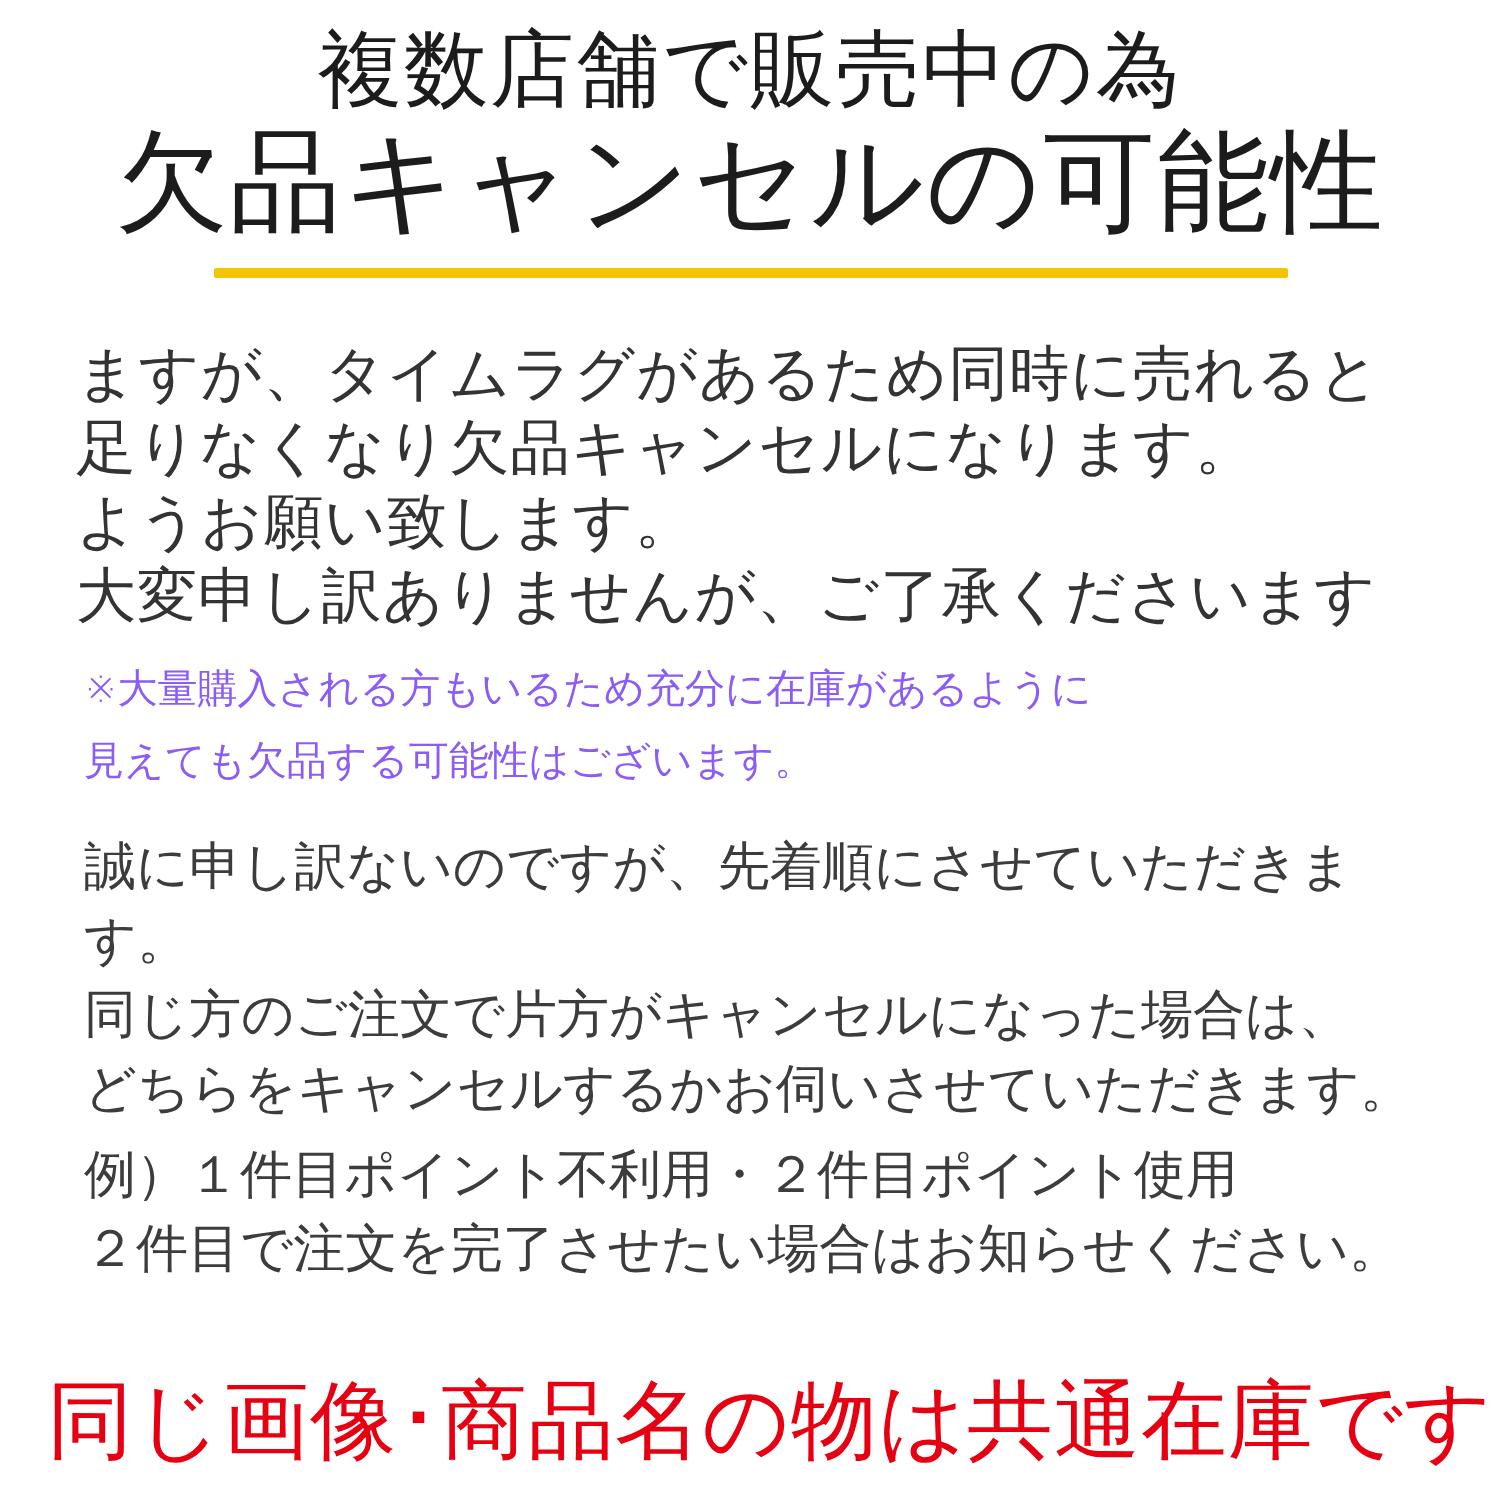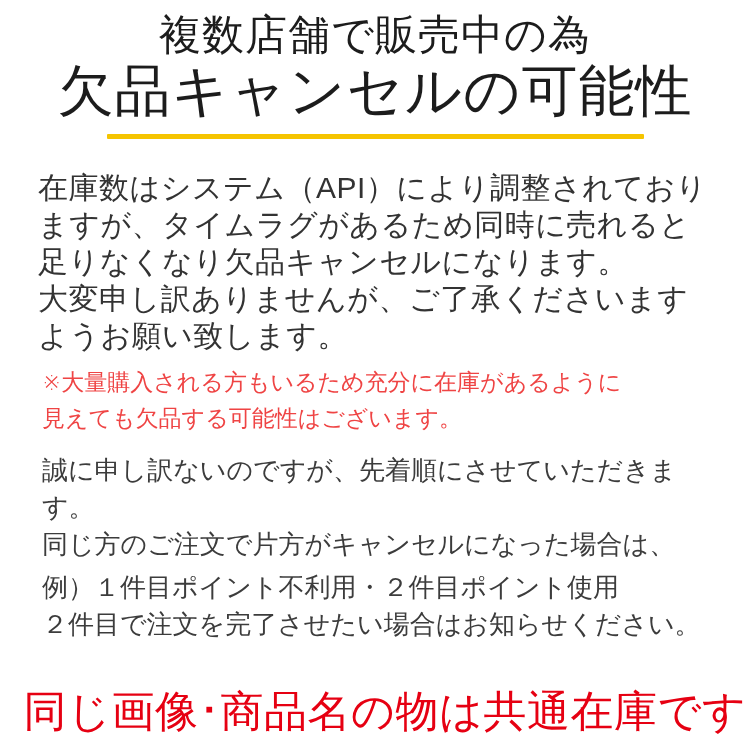--- a/index.html
+++ b/index.html
@@ -47,24 +47,24 @@
     margin-right: 24px;
   }
   .para-inventory {
     margin-top: 30px;
     font-size: 30px;
     line-height: 37px;
     letter-spacing: 0.5px;
   }
   .para-note {
     margin-top: 10px;
-    font-size: 23px;
+    font-size: 20px;
     line-height: 36px;
     margin-left: 42px;
-    color: #ef4444;
+    color: #8b5cf6;
   }
   .para-firstcome {
     margin-top: 16px;
     font-size: 26px;
     line-height: 37px;
     margin-left: 42px;
     color: #3c3c3c;
   }
   .para-example {
     margin-top: 6px;
@@ -93,35 +93,35 @@
 
   <div class="title-block">
     <div class="title-line1">複数店舗で販売中の為</div>
     <div class="title-line2">欠品キャンセルの可能性</div>
     <div class="title-underline" style="background: rgb(245, 196, 0);"></div>
   </div>
 
   <div class="body-text">
 
     <div class="para para-inventory">
-      <div>在庫数はシステム（API）により調整されており</div>
       <div>ますが、タイムラグがあるため同時に売れると</div>
       <div>足りなくなり欠品キャンセルになります。</div>
+      <div>ようお願い致します。</div>
       <div>大変申し訳ありませんが、ご了承くださいます</div>
-      <div>ようお願い致します。</div>
     </div>
 
     <div class="para para-note">
       <div>※大量購入される方もいるため充分に在庫があるように</div>
       <div>見えても欠品する可能性はございます。</div>
     </div>
 
     <div class="para para-firstcome">
       <div>誠に申し訳ないのですが、先着順にさせていただきます。</div>
       <div>同じ方のご注文で片方がキャンセルになった場合は、</div>
+      <div>どちらをキャンセルするかお伺いさせていただきます。</div>
     </div>
 
     <div class="para para-example">
       <div>例）１件目ポイント不利用・２件目ポイント使用</div>
       <div>２件目で注文を完了させたい場合はお知らせください。</div>
     </div>
 
   </div>
 
   <div class="footer-notice" style="color: rgb(230, 0, 18); padding-left: 20px;">同じ画像･商品名の物は共通在庫です</div>

